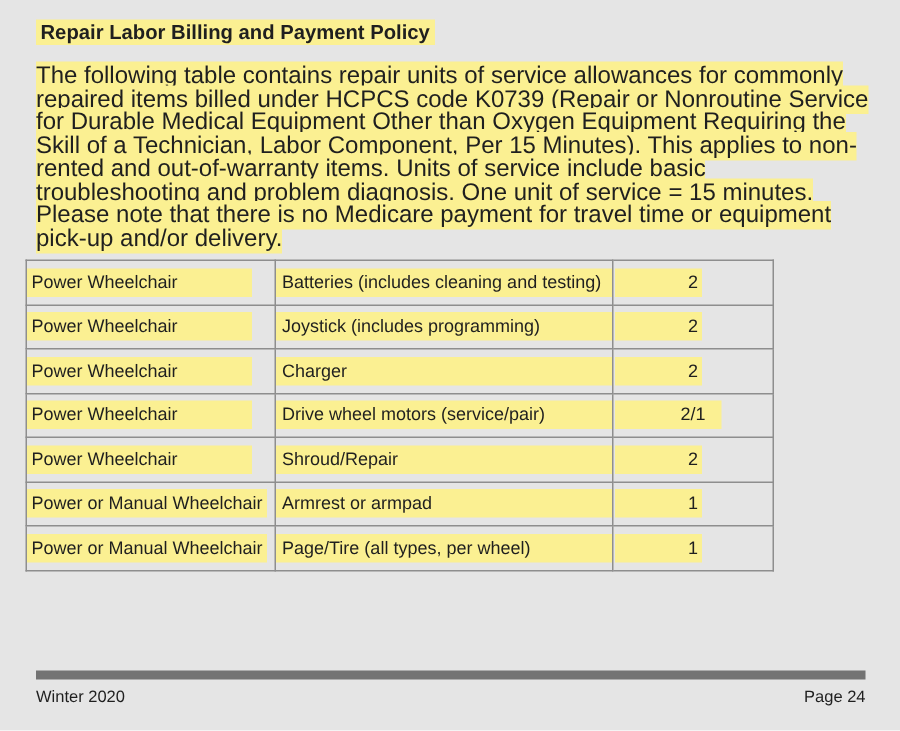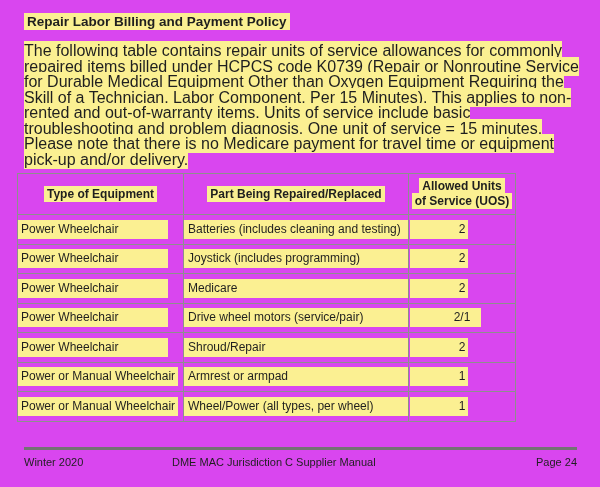--- a/index.html
+++ b/index.html
@@ -5,21 +5,21 @@
   :root{
     --hl:#fbf092;
     --border:#8e8e8e;
     --ink:#1f1f1f;
   }
   *{box-sizing:border-box; margin:0; padding:0;}
   html,body{background:#fff;}
   .page{
     position:relative;
     width:600px; height:487px;
-    background:#d946ef;
+    background:#e5e5e5;
     font-family:"Liberation Sans","DejaVu Sans",sans-serif;
     color:var(--ink);
     overflow:hidden;
   }
   .content{
     position:absolute; left:24px; top:12px; width:560px;
   }
   .title{
     font-size:13.5px; font-weight:bold; line-height:19px;
     margin-bottom:12px;
@@ -69,21 +69,21 @@
     background:var(--hl);
   }
   tr.wide .uos-bar{ width:67%; }
   .uos-num{
     position:relative; text-align:center; line-height:19px;
   }
 
   
   .footer{
     position:absolute; left:24px; top:447px; width:553px; height:24px;
-    border-top:3px solid #737373;
+    border-top:6px solid #737373;
     font-size:11px;
   }
   .f-left{ position:absolute; left:0; top:6px; }
   .f-center{ position:absolute; left:148px; top:6px; }
   .f-right{ position:absolute; right:0; top:6px; }
 </style>
 </head>
 <body>
 
 <div class="page">
@@ -93,28 +93,20 @@
 
     <div class="intro"><span class="hl">The following table contains repair units of service allowances for commonly repaired items billed under HCPCS code K0739 (Repair or Nonroutine Service for Durable Medical Equipment Other than Oxygen Equipment Requiring the Skill of a Technician, Labor Component, Per 15 Minutes). This applies to non-rented and out-of-warranty items. Units of service include basic troubleshooting and problem diagnosis. One unit of service = 15 minutes. Please note that there is no Medicare payment for travel time or equipment pick-up and/or delivery.</span></div>
 
     <table class="uos">
       <colgroup>
           <col class="c1">
           <col class="c2">
           <col class="c3">
         </colgroup>
       <tbody>
-          <tr class="hdr">
-        <th><span class="hl">Type of Equipment</span></th>
-        <th><span class="hl">Part Being Repaired/Replaced</span></th>
-        <th>
-          <div><span class="hl">Allowed Units</span></div>
-          <div><span class="hl">of Service (UOS)</span></div>
-        </th>
-      </tr>
 
       <tr class="row">
         <td class="equip"><span class="hl hl-equip">Power Wheelchair</span></td>
         <td class="part">
               <span class="hl hl-part">Batteries (includes cleaning and testing)</span>
             </td>
         <td class="uos-td">
               <div class="uos-wrap">
                 <div class="uos-bar"></div>
                 <div class="uos-num">2</div>
@@ -129,21 +121,21 @@
         <td class="uos-td">
               <div class="uos-wrap">
                 <div class="uos-bar"></div>
                 <div class="uos-num">2</div>
               </div>
             </td>
       </tr>
       <tr class="row">
         <td class="equip"><span class="hl hl-equip">Power Wheelchair</span></td>
         <td class="part">
-              <span class="hl hl-part">Medicare</span>
+              <span class="hl hl-part">Charger</span>
             </td>
         <td class="uos-td">
               <div class="uos-wrap">
                 <div class="uos-bar"></div>
                 <div class="uos-num">2</div>
               </div>
             </td>
       </tr>
       <tr class="row wide">
         <td class="equip"><span class="hl hl-equip">Power Wheelchair</span></td>
@@ -177,31 +169,30 @@
         <td class="uos-td">
               <div class="uos-wrap">
                 <div class="uos-bar"></div>
                 <div class="uos-num">1</div>
               </div>
             </td>
       </tr>
       <tr class="row">
         <td class="equip"><span class="hl hl-equip">Power or Manual Wheelchair</span></td>
         <td class="part">
-              <span class="hl hl-part">Wheel/Power (all types, per wheel)</span>
+              <span class="hl hl-part">Page/Tire (all types, per wheel)</span>
             </td>
         <td class="uos-td">
               <div class="uos-wrap">
                 <div class="uos-bar"></div>
                 <div class="uos-num">1</div>
               </div>
             </td>
       </tr>
     </tbody>
       </table>
   </div>
 
   <div class="footer">
     <span class="f-left">Winter 2020</span>
-    <span class="f-center">DME MAC Jurisdiction C Supplier Manual</span>
     <span class="f-right">Page 24</span>
   </div>
 </div>
 
 </body></html>

